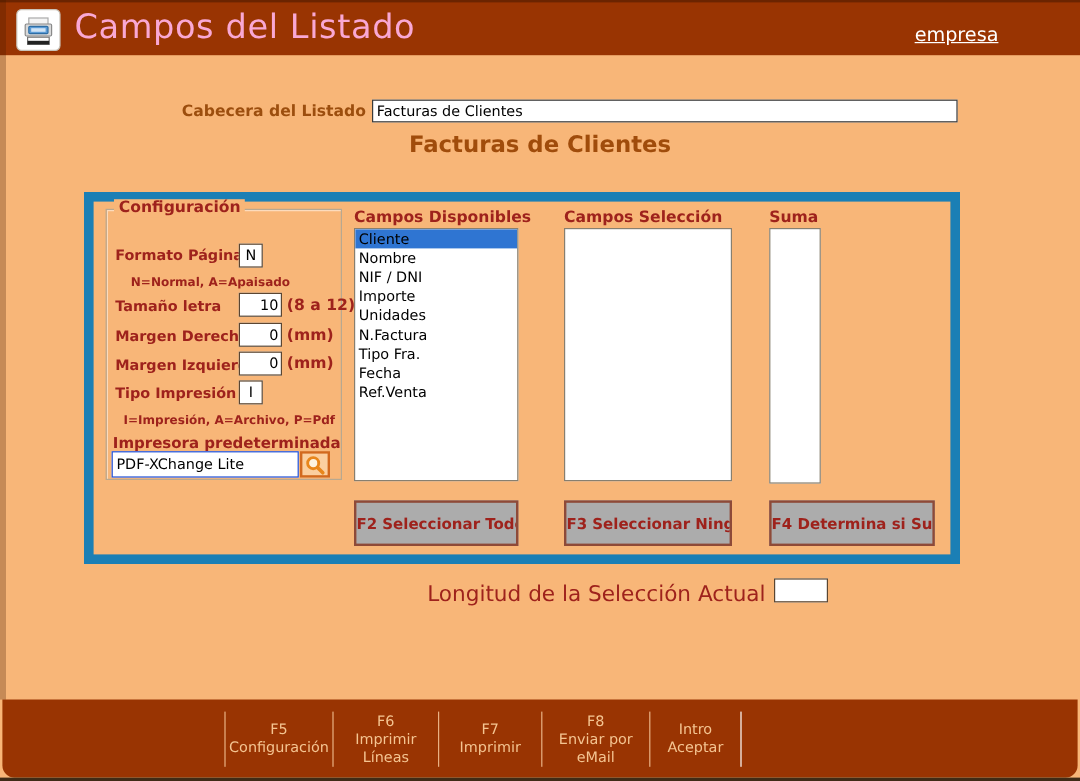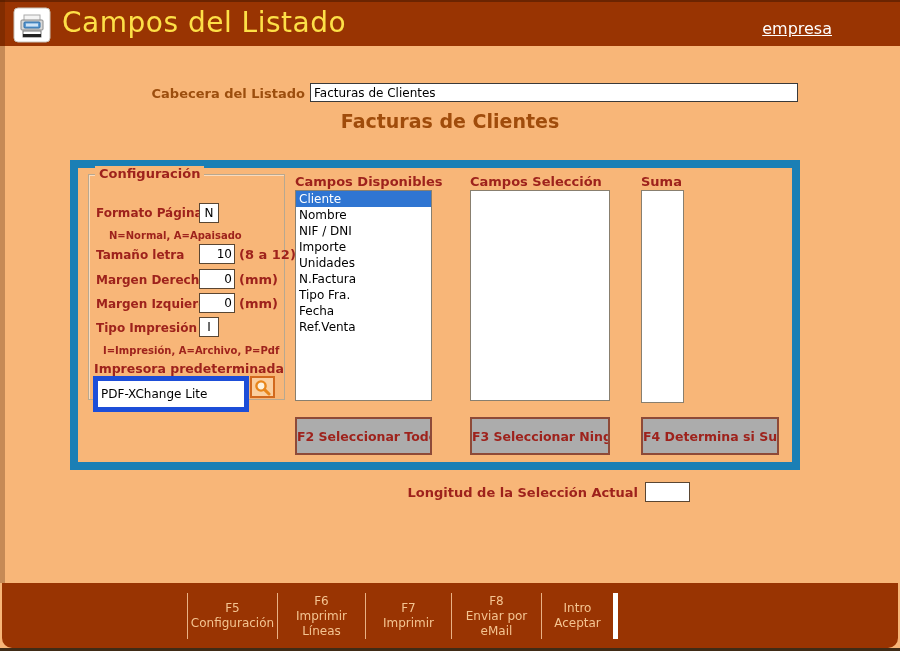--- a/index.html
+++ b/index.html
@@ -19,21 +19,21 @@
     background:#3F2B16; z-index:41;
   }
 
   
   .header {
     position:absolute; left:0; top:0; right:0; height:46px;
     background:#993402; border-top:2px solid #6B2401;
   }
   .app-icon { position:absolute; left:13px; top:5px; width:38px; height:36px; }
   .window-title {
-    position:absolute; left:62px; top:4px; color:#fde047;
+    position:absolute; left:62px; top:4px; color:#f9a8d4;
     font-size:28px; letter-spacing:0.5px; white-space:nowrap;
   }
   .company {
     position:absolute; right:68px; top:17px; color:#FFFFFF; font-size:16px;text-decoration:underline;
   }
 
   
   .cab-label {
     position:absolute; left:150px; top:86px; width:155px; text-align:right;
     color:#9C4E0E; font-weight:bold; font-size:13px; white-space:nowrap;
@@ -75,22 +75,22 @@
     position:absolute; color:#9E221C; font-weight:bold; font-size:13px;
     white-space:nowrap;
   }
   .cfg-input {
     position:absolute; height:20px; border:1px solid #5A4632; background:#fff;
     font-size:12px; font-family:inherit; padding:0 2px;
   }
   .cfg-input.chr { width:20px; text-align:center; }
   .cfg-input.num { width:36px; text-align:right; }
   .printer-input {
-    position:absolute; left:4px; top:201px; width:156px; height:36px;
-    border:5px solid #1d4ed8; background:#fff; font-size:12px; padding:0 3px;
+    position:absolute; left:4px; top:201px; width:156px; height:22px;
+    border:1px solid #1d4ed8; background:#fff; font-size:12px; padding:0 3px;
     font-family:inherit;
   }
   .search-btn {
     position:absolute; left:161px; top:201px; width:25px; height:22px;
     background:#FBCF9F; border:2px solid #D2691E; cursor:pointer;
     display:flex; align-items:center; justify-content:center; padding:0;
   }
 
   
   .col-title {
@@ -99,33 +99,33 @@
     text-align:right;
   }
   .listbox {
     position:absolute; top:190px; height:211px; background:#fff;
     border:1px solid #887F6F; overflow:hidden;
   }
   .list-item {
     height:16px; line-height:16px; font-size:12px; color:#000;
     padding-left:3px; white-space:nowrap; cursor:default;
   }
-  .list-item.selected { background:#2F75D2; color:#ffffff; }
+  .list-item.selected { background:#2F75D2; color:#000000; }
 
   
   .action-btn {
     position:absolute; top:417px; height:38px; background:#ACACAC;
     border:2px solid #8E4A38; color:#9E221C; font-weight:bold; font-size:12.5px;
     font-family:inherit; cursor:pointer; white-space:nowrap; overflow:hidden;
   }
 
   
   .long-label {
     position:absolute; left:350px; top:485px; width:288px; text-align:right;
-    color:#9E221C; font-weight:bold; font-size:13px; white-space:nowrap;
+    color:#9E221C; font-weight:normal; font-size:18px; white-space:nowrap;
   }
   .long-input {
     position:absolute; left:645px; top:482px; width:45px; height:20px;
     border:1px solid #5A4632; background:#fff; font-size:12px; padding:0 3px;
     font-family:inherit;
   }
 
   
   .footer {
     position:absolute; left:2px; right:2px; top:583px; height:65px;
@@ -133,21 +133,21 @@
   }
   .footer-buttons {
     position:absolute; left:185px; top:10px; height:46px; display:flex;
   }
   .f-btn {
     border:none; border-left:1px solid #E9B184; background:transparent;
     color:#F4C491; font-size:12px; line-height:15px; font-family:inherit;
     display:flex; flex-direction:column; align-items:center; justify-content:center;
     cursor:pointer; padding:0 2px; overflow:hidden; white-space:nowrap;
   }
-  .f-btn:last-child { border-right:5px solid #ffffff; }
+  .f-btn:last-child { border-right:1px solid #ffffff; }
   .f-btn span { display:block; }
 </style>
 </head>
 <body>
 
 <div class="window">
 
   <div class="header">
     <svg class="app-icon" viewBox="0 0 38 36">
       <rect x="1" y="1" width="36" height="34" rx="4" fill="#FFFFFF" stroke="#C9C2B8"></rect>

